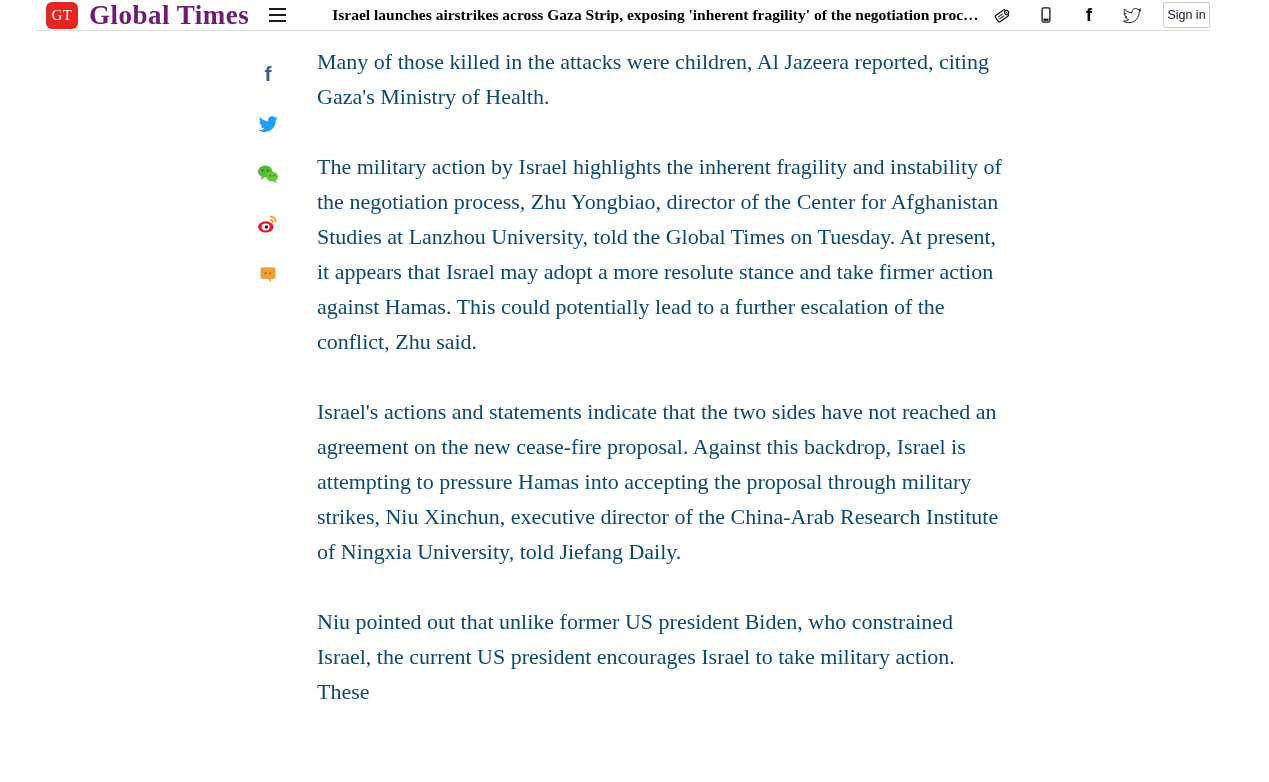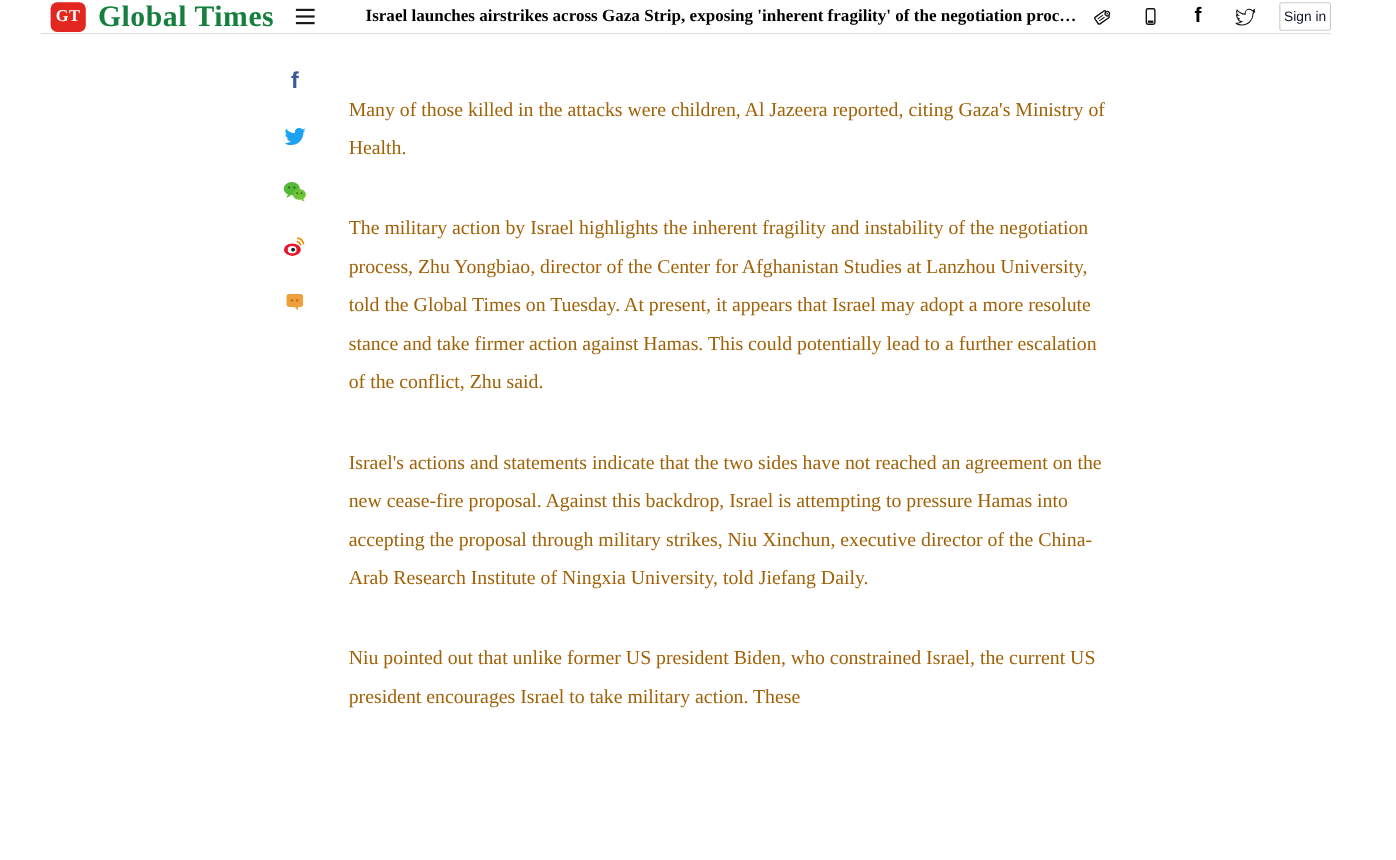--- a/index.html
+++ b/index.html
@@ -4,24 +4,24 @@
 <style>
   * { margin:0; padding:0; box-sizing:border-box; }
   html,body { width:1269px; height:782px; background:#ffffff; overflow:hidden;
               font-family:"Liberation Serif","DejaVu Serif",serif; }
 
   
   .header { display:flex; align-items:center; height:31px;
             margin:0 59px 0 37px; border-bottom:1px solid #ddd;
             background:#fff; }
   .logo { width:32px; height:27px; background:#e22620; border-radius:6px;
-          color:#fff; font-weight:bold; font-size:15px; margin-left:9px;
+          color:#fff; font-weight:normal; font-size:15px; margin-left:9px;
           display:flex; align-items:center; justify-content:center;
           font-family:"Liberation Serif",serif; letter-spacing:0.5px; }
-  .masthead { font-size:27px; font-weight:700; color:#15803d; margin-left:11px;
+  .masthead { font-size:27px; font-weight:700; color:#701a75; margin-left:11px;
               letter-spacing:0.5px; white-space:nowrap;
               font-family:"Liberation Serif","DejaVu Serif",serif; }
   .hamburger { margin-left:20px; width:17px; display:flex; flex-direction:column;
                gap:4px; cursor:pointer; }
   .hamburger span { display:block; height:2px; background:#1a1a1a; }
   .headline { flex:1; margin-left:46px; font-size:15.5px; font-weight:700;
               color:#000; white-space:nowrap; overflow:hidden;
               text-overflow:ellipsis; }
   .hdr-icons { display:flex; align-items:center; gap:23px; margin-left:14px; }
   .hdr-icons .hicon { width:20px; height:20px; display:flex; align-items:center;
@@ -36,22 +36,22 @@
   
   .share-rail { position:absolute; left:256px; top:63px; width:24px;
                 display:flex; flex-direction:column; align-items:center; }
   .share-item { width:22px; height:22px; margin-bottom:28px; cursor:pointer;
                 display:flex; align-items:center; justify-content:center; }
   .fb-blue { font-family:"Liberation Sans",sans-serif; font-weight:800;
              font-size:21px; color:#3b5998; line-height:22px; }
 
   
   .article { margin-left:317px; width:690px; padding-top:13px; }
-  .article p { font-size:18px; line-height:35px; color:#a16207;
-               margin-bottom:35px;margin-top:38px; }
+  .article p { font-size:22px; line-height:35px; color:#0c4a6e;
+               margin-bottom:35px; }
 </style>
 </head>
 <body>
 
 <div class="header">
   <div class="logo">GT</div>
   <div class="masthead">Global Times</div>
 
   <div class="hamburger">
     <span></span>

